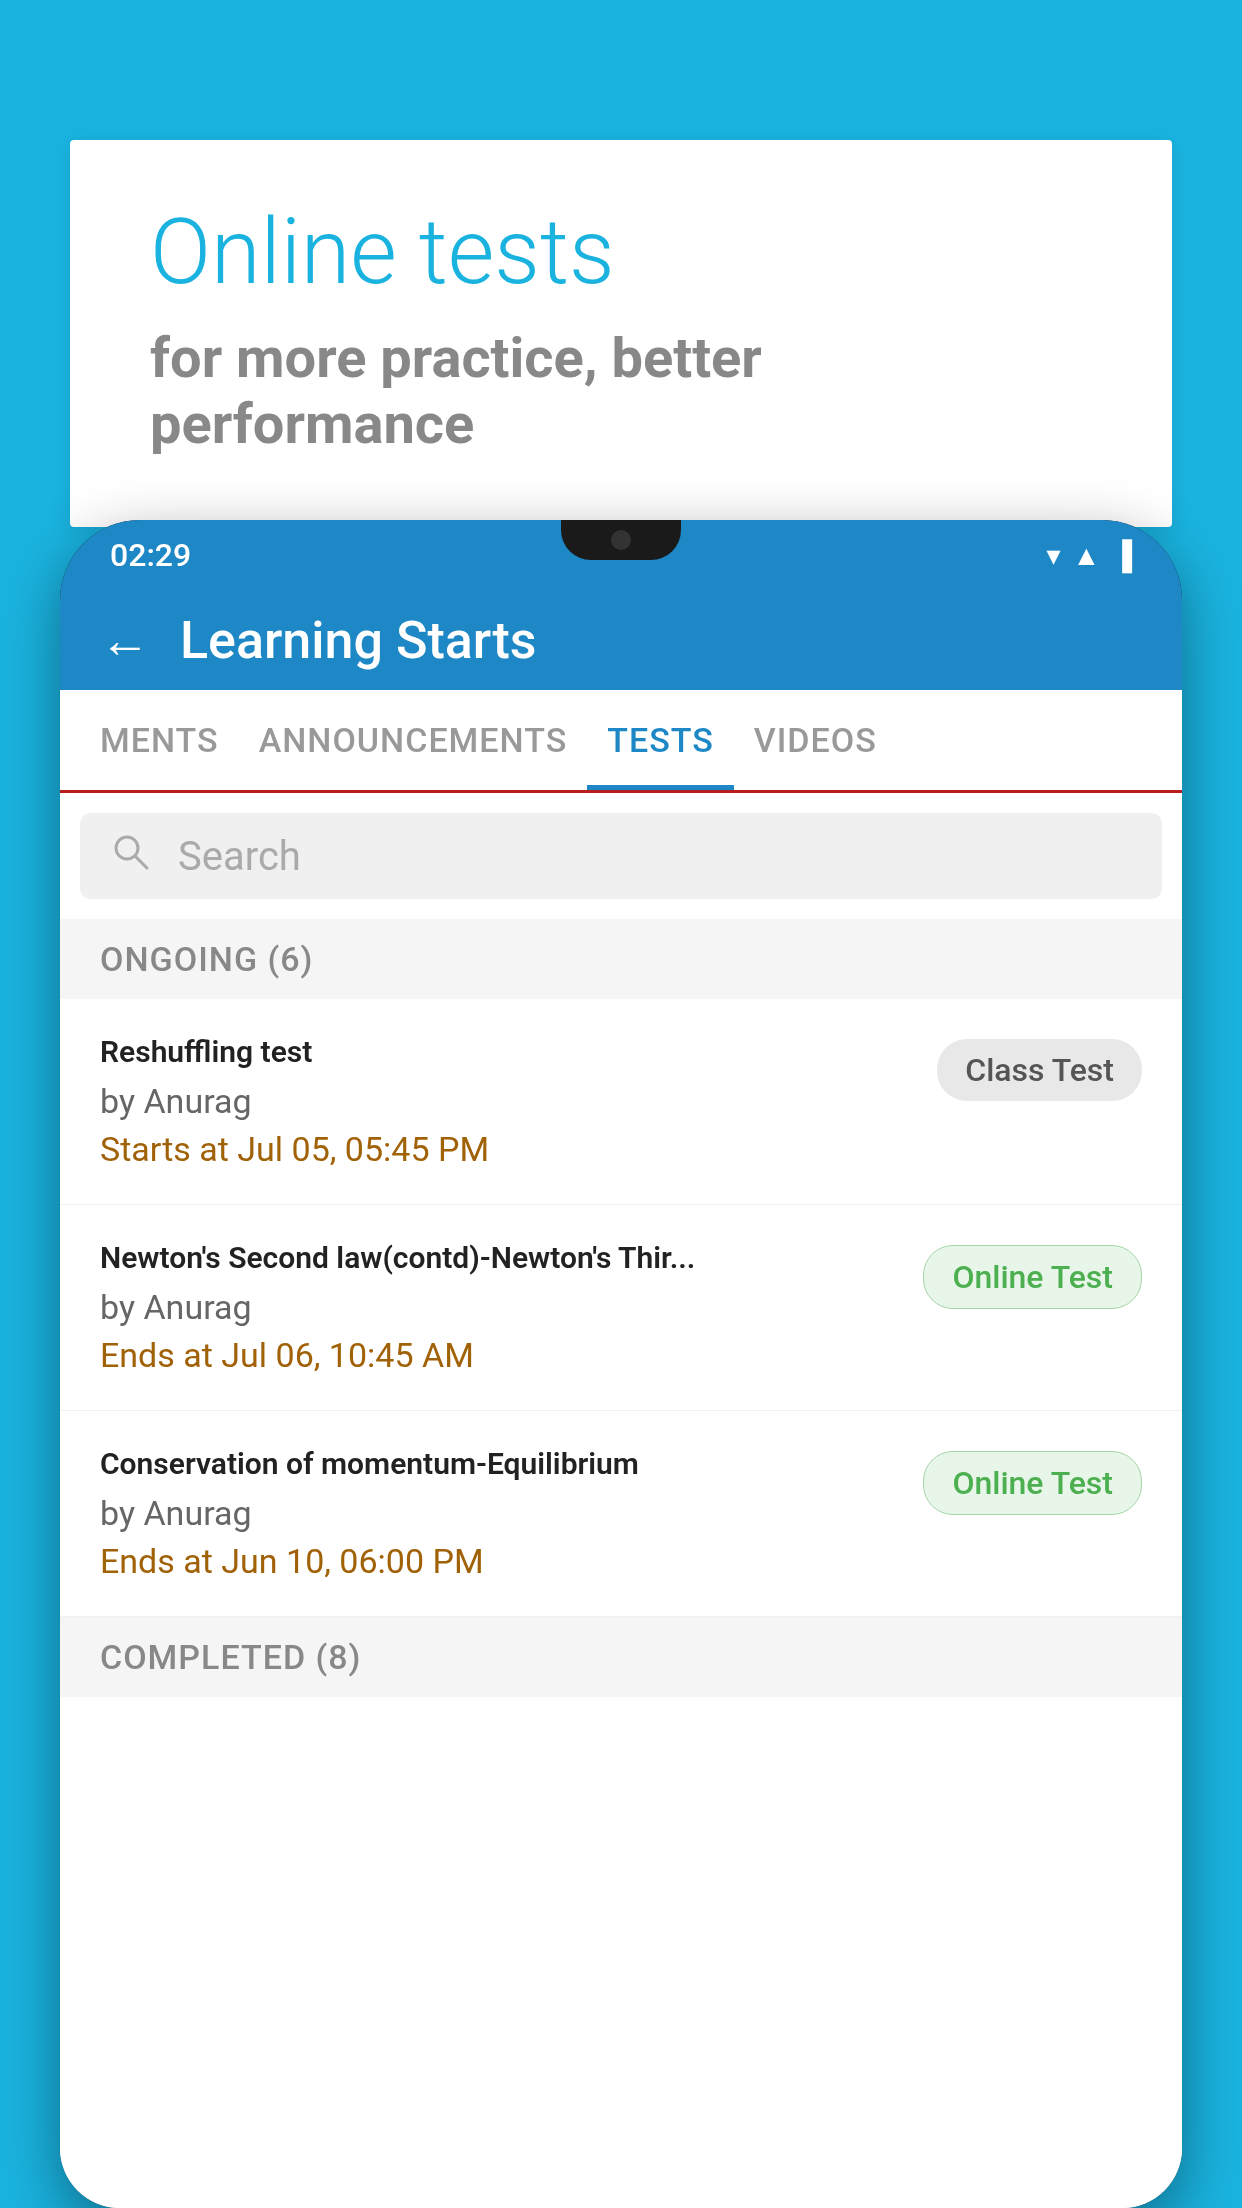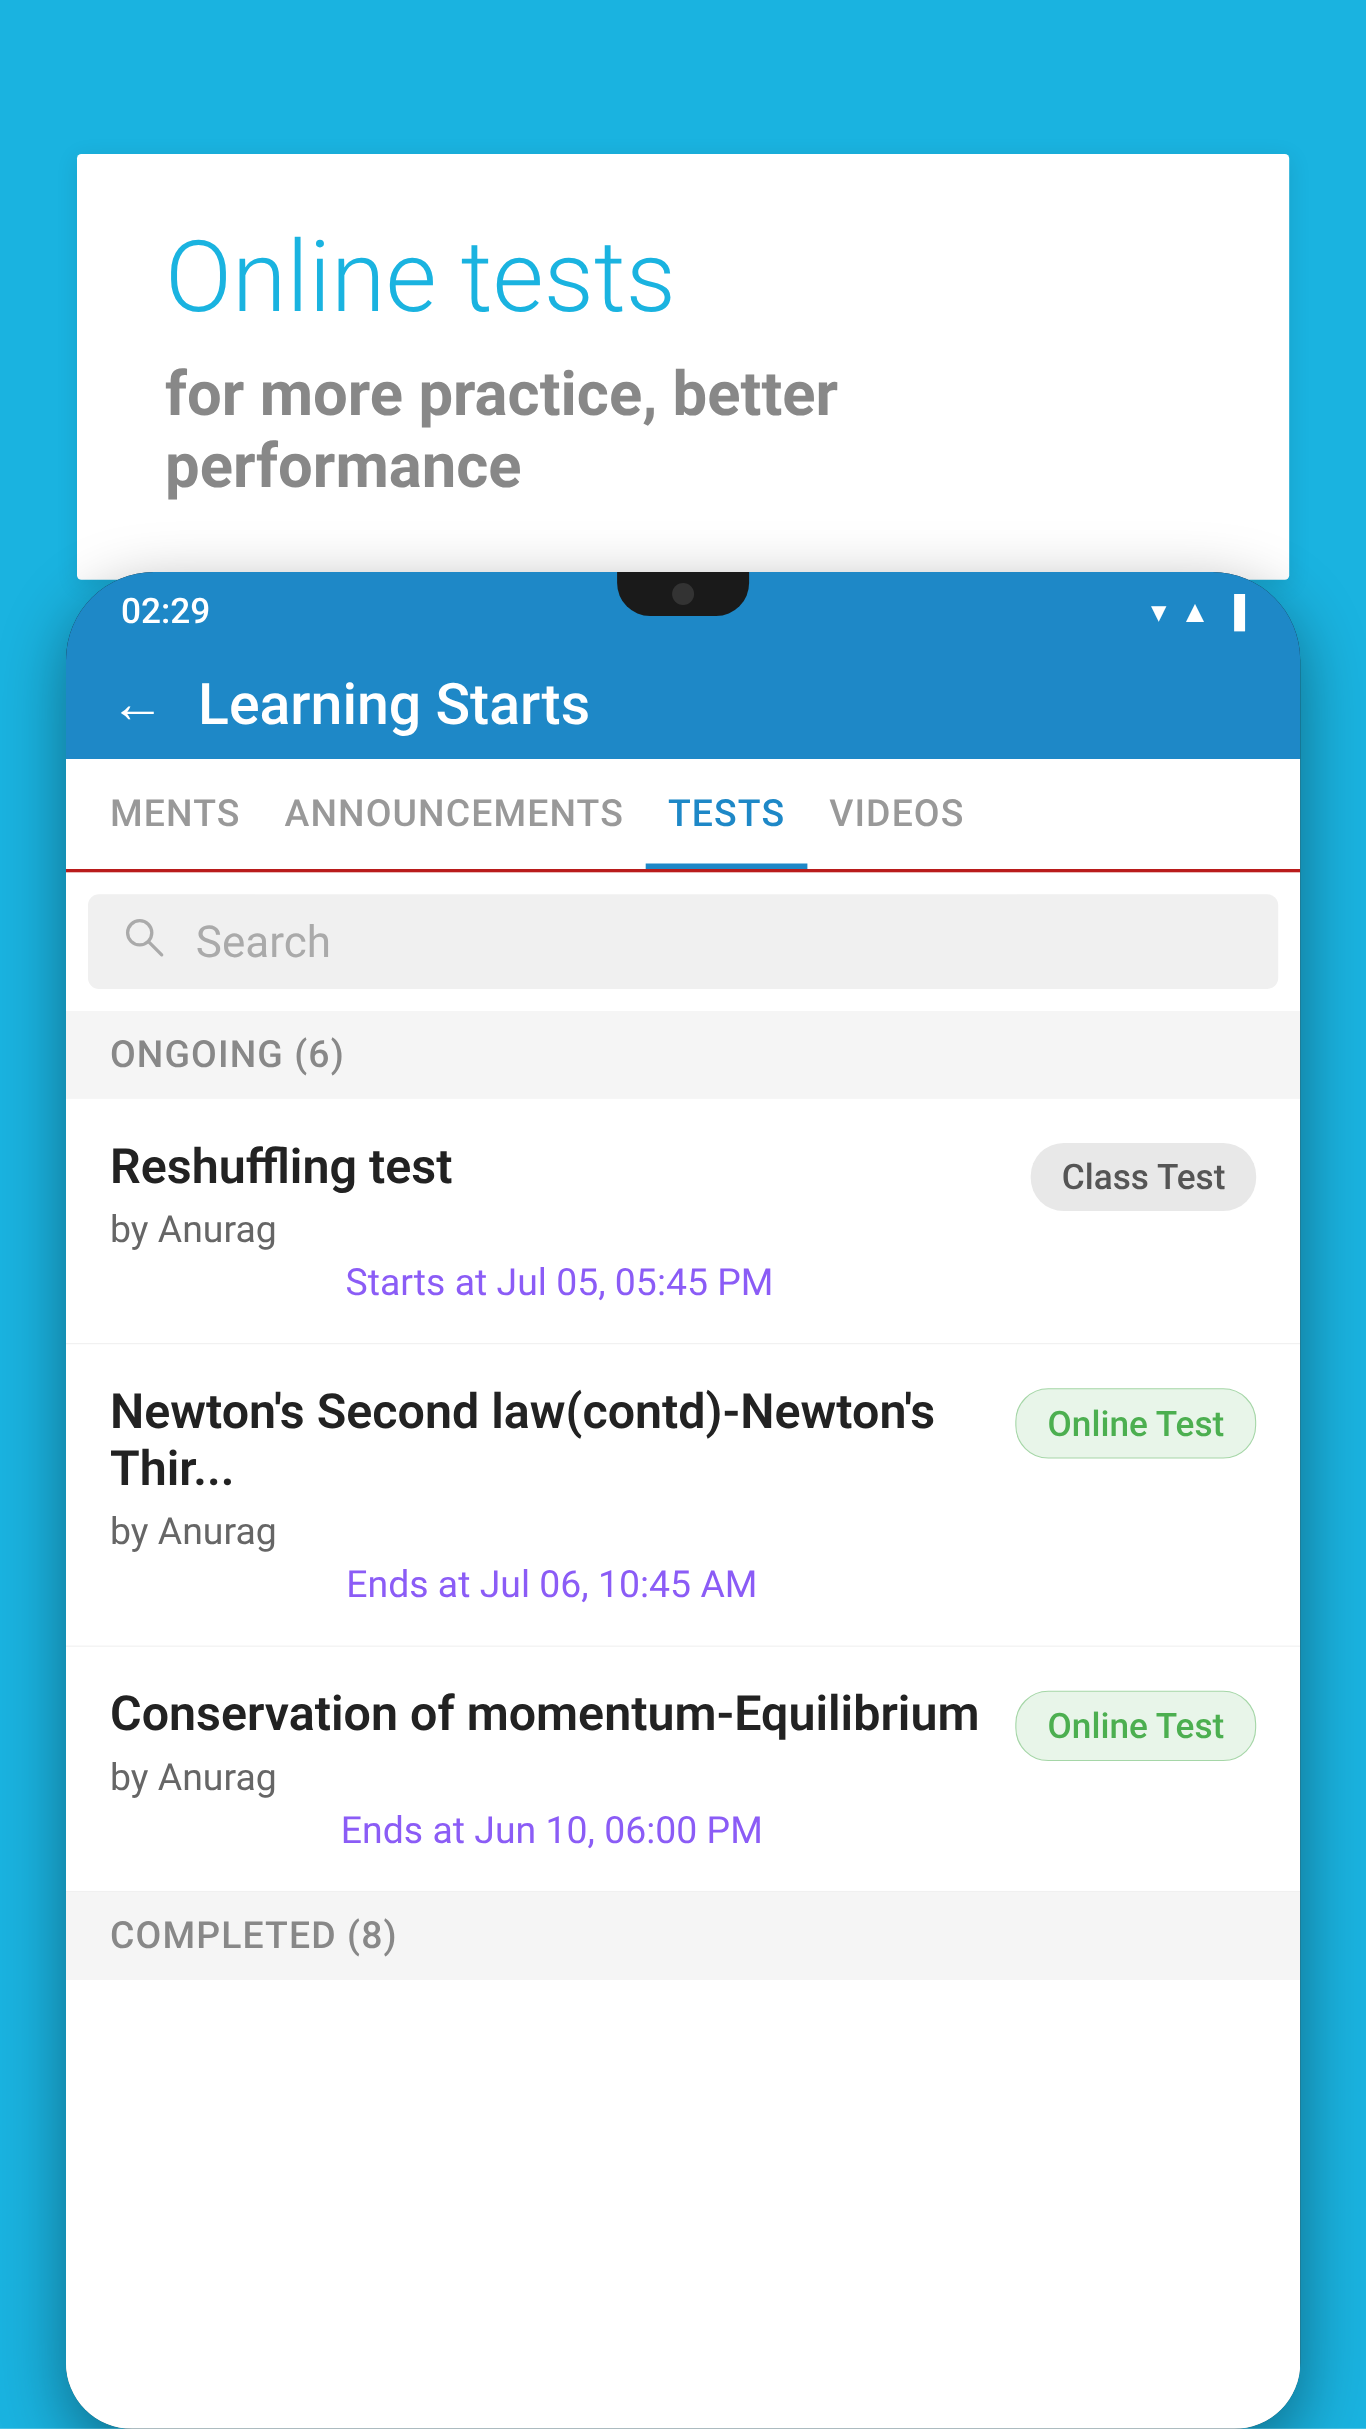--- a/index.html
+++ b/index.html
@@ -229,36 +229,35 @@
       align-items: flex-start;
       justify-content: space-between;
       gap: 20px;
     }
 
     .test-info {
       flex: 1;
     }
 
     .test-name {
-      font-size: 44px;
+      font-size: 30px;
       font-weight: 600;
       color: #222;
       margin-bottom: 12px;
     }
 
     .test-author {
       font-size: 34px;
       color: #666;
       margin-bottom: 8px;
     }
 
     .test-date {
       font-size: 34px;
-      color: #8b5cf6;
-      text-align: center;
+      color: #a16207;
     }
 
     .test-badge {
       border-radius: 30px;
       padding: 12px 28px;
       font-size: 32px;
       font-weight: 500;
       white-space: nowrap;
       margin-top: 5px;
     }

